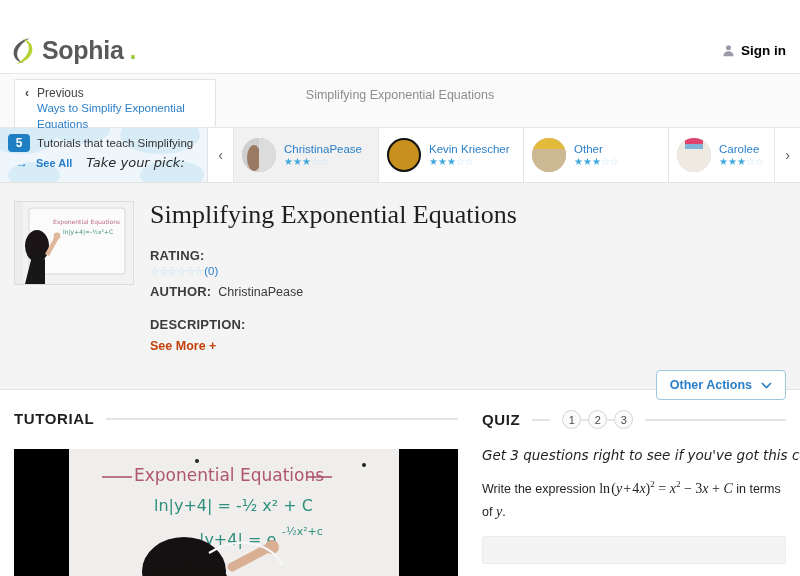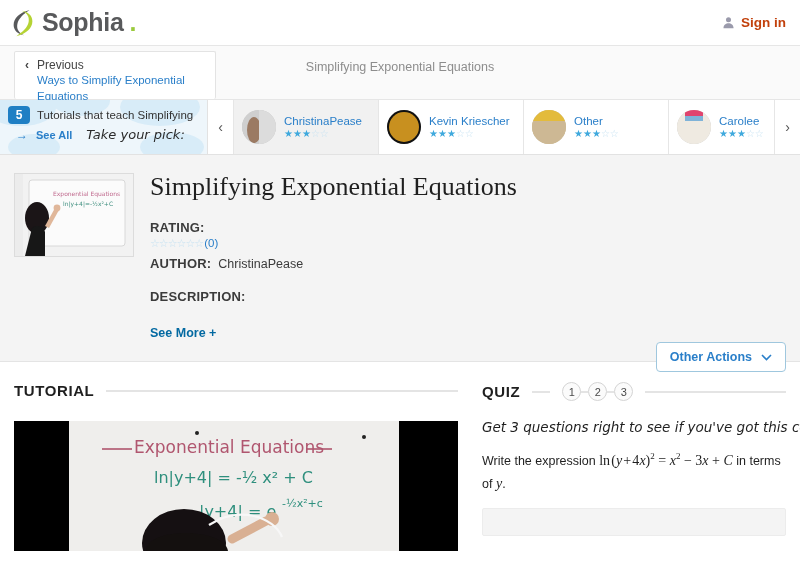--- a/index.html
+++ b/index.html
@@ -13,34 +13,35 @@
 
   
   .topnav {
     height: 45px;
     background: #ffffff;
     display: flex;
     align-items: center;
     justify-content: space-between;
     padding: 0 14px 0 10px;
     position: relative;
+    margin-top: 28px;
   }
   .brand { display: flex; align-items: center; gap: 6px; }
   .brand-mark { width: 26px; height: 30px; display: block; }
   .brand-text {
     font-size: 25px;
     font-weight: bold;
     color: #58595b;
     letter-spacing: -0.3px;
     font-family: "Liberation Sans", sans-serif;
   }
   .brand-dot { font-size: 25px; color: #9aca3c; font-weight: bold; }
   .signin {
     display: flex; align-items: center; gap: 6px;
-    color: #c2410c; font-size: 13.5px; font-weight: bold;
+    color: #000000; font-size: 13.5px; font-weight: bold;
     cursor: pointer;
   }
   .person-icon { display: block; }
 
   
   .crumbbar {
     height: 55px;
     background: #fafafa;
     border-top: 1px solid #e6e6e6;
     border-bottom: 1px solid #e6e6e6;
@@ -186,22 +187,22 @@
     letter-spacing: 0.2px;
     text-transform: uppercase;
   }
   .rating-row { display: flex; align-items: center; margin: 2px 0 6px 0; }
   .rating-stars { font-size: 11px; color: #c9e3f2; letter-spacing: -1px; }
   .rating-count { font-size: 11.5px; color: #2a7fc9; margin-left: 1px; }
   .author-row { display: flex; align-items: baseline; gap: 7px; margin-bottom: 18px; }
   .author-name { font-size: 12.5px; color: #3b3b3b; }
   .desc-text { font-size: 12.5px; color: #3b3b3b; margin-top: 2px; }
   .seemore {
-    position: absolute; left: 0; top: 153px;
-    font-size: 12.5px; color: #0369a1; font-weight: bold;
+    position: absolute; left: 0; top: 138px;
+    font-size: 12.5px; color: #c2410c; font-weight: bold;
     cursor: pointer;
   }
   .other-actions {
     position: absolute;
     right: 14px; top: 187px;
     display: flex; align-items: center; gap: 9px;
     border: 1px solid #9fc7de;
     border-radius: 4px;
     background: #ffffff;
     padding: 7px 13px;

